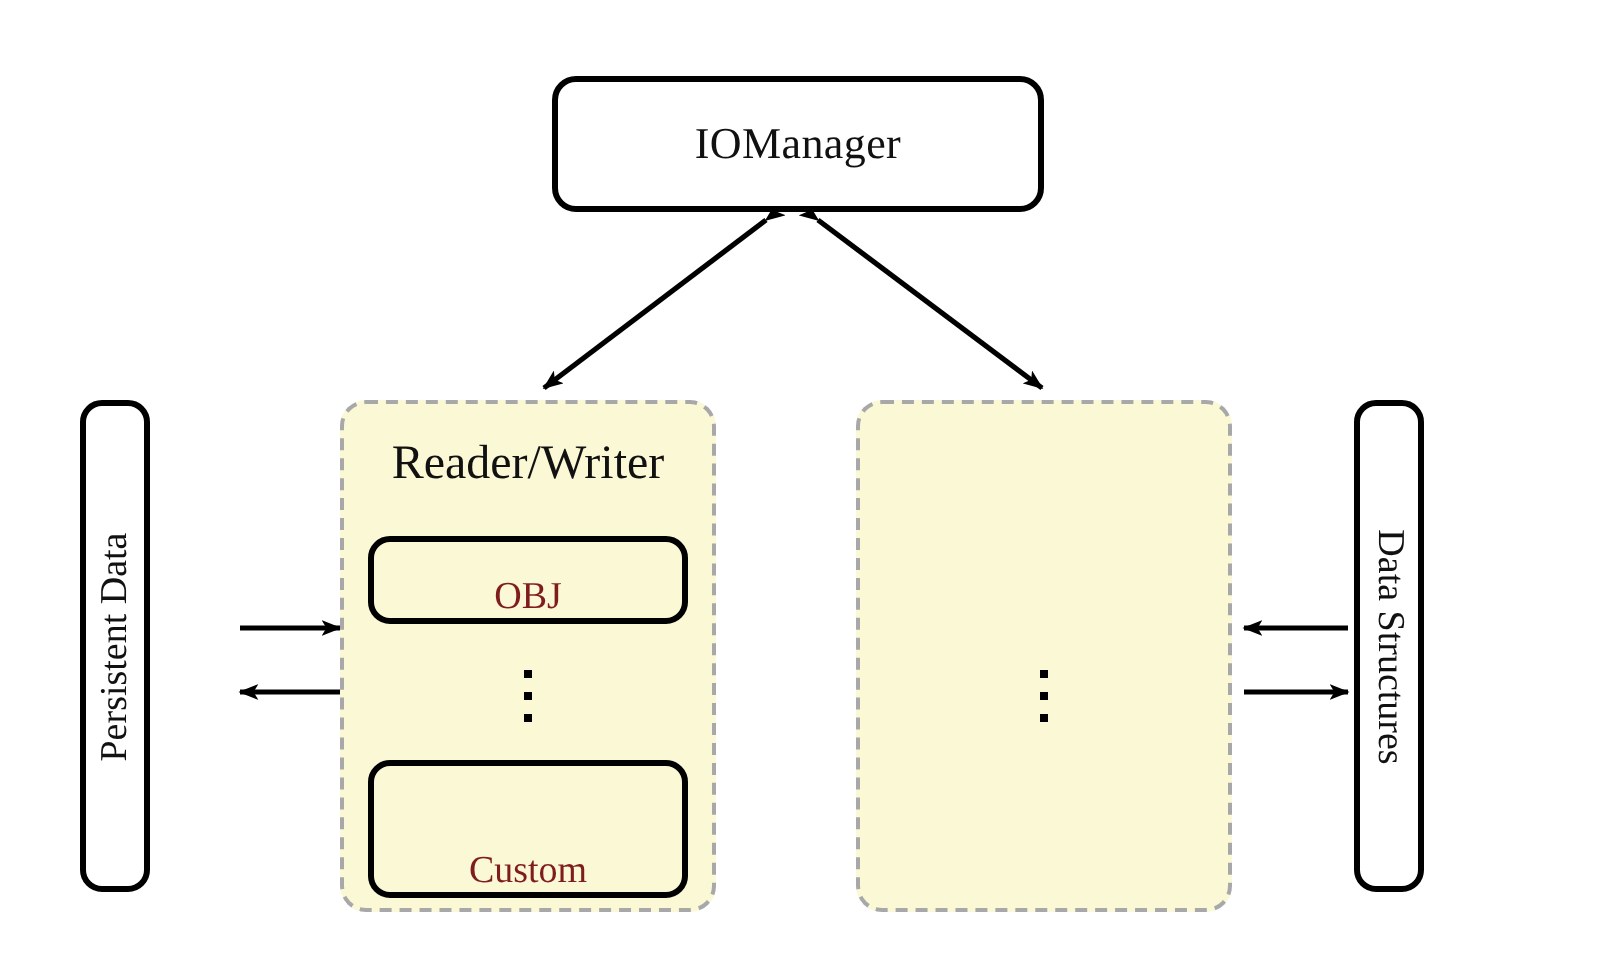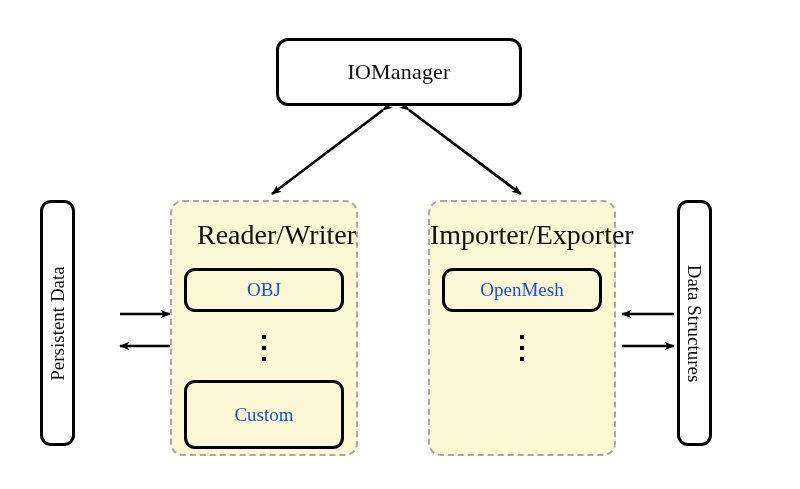--- a/index.html
+++ b/index.html
@@ -63,40 +63,40 @@
     border-radius: 13px;
     background: #fbf8d5;
   }
   #reader-writer-panel { left: 170px; width: 188px; }
   #importer-exporter-panel { left: 428px; width: 188px; }
   .panel-title {
     position: absolute;
     top: 17px;
     left: 0;
     width: 100%;
-    text-align: right;
-    font-size: 28px;
+    text-align: center;
+    font-size: 24px;
     color: #111111;
   }
   .inner-box {
     position: absolute;
     box-sizing: border-box;
     left: 12px;
     right: 12px;
     width: auto;
     border: 3px solid #000000;
     border-radius: 11px;
     background: #fbf8d5;
     display: flex;
-    align-items: center;
+    align-items: flex-end;
     justify-content: center;
     text-align: center;
     font-size: 19px;
     line-height: 1.12;
-    color: #1d4ed8;
+    color: #7f1d1d;
   }
   .inner-top    { top: 66px;  height: 44px; }
   .inner-bottom { top: 178px; height: 69px; }
   .dots {
     position: absolute;
     left: 0;
     width: 100%;
     top: 126px;
     height: 40px;
     display: flex;
@@ -167,24 +167,20 @@
       <span class="dot"></span>
     </div>
     <div class="inner-box inner-bottom">
       <span>
         <span>Custom</span><br>
       </span>
     </div>
   </div>
 
   <div class="panel" id="importer-exporter-panel">
-    <div class="panel-title">Importer/Exporter</div>
-    <div class="inner-box inner-top">
-      <span>OpenMesh</span>
-    </div>
     <div class="dots">
       <span class="dot"></span>
       <span class="dot"></span>
       <span class="dot"></span>
     </div>
   </div>
 
 </div>
 
 </body></html>

